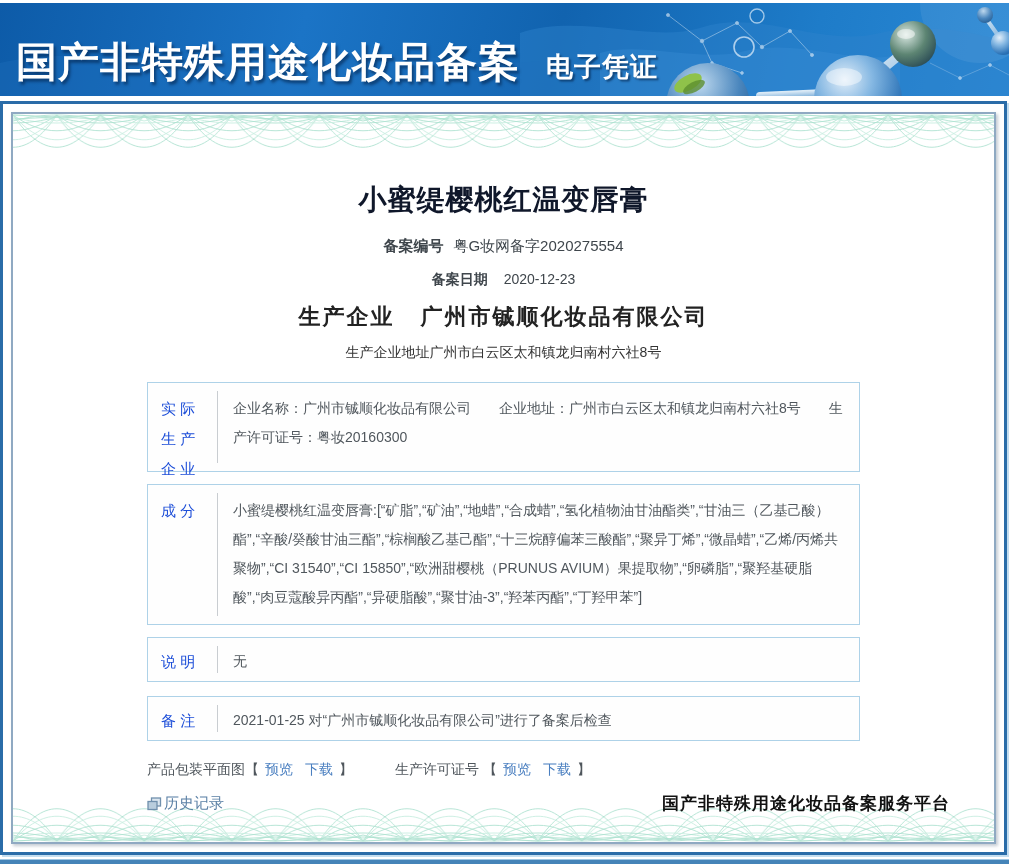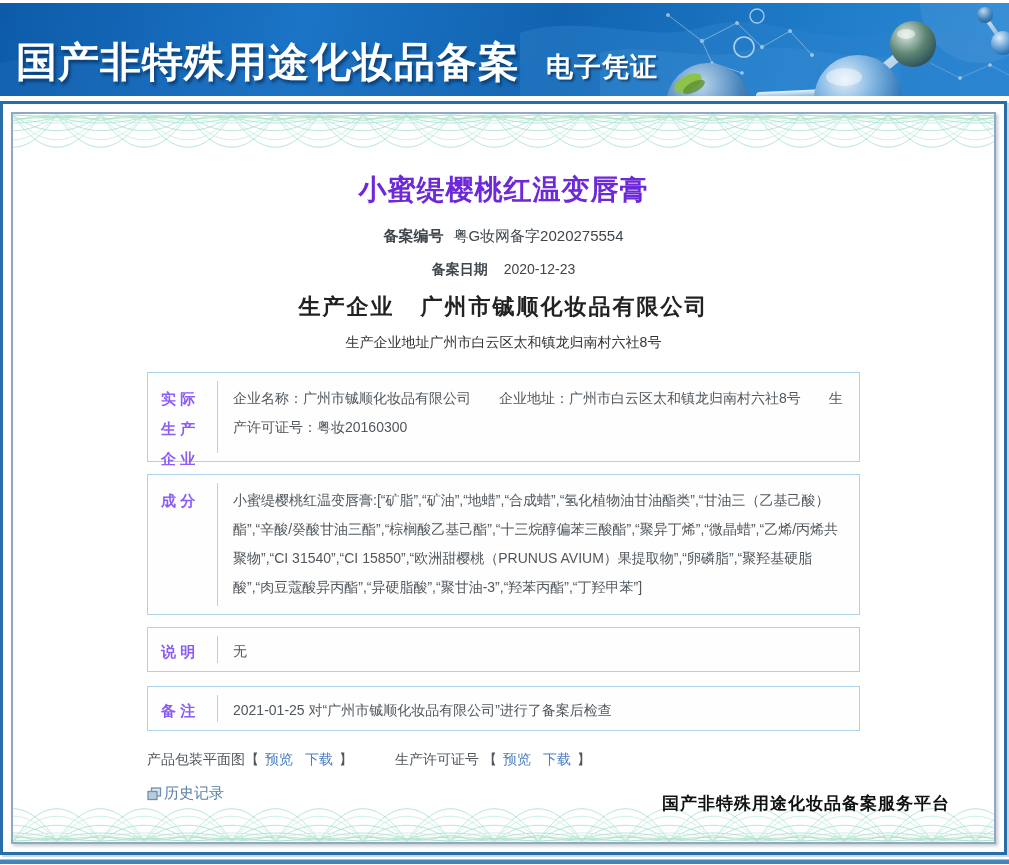--- a/index.html
+++ b/index.html
@@ -19,34 +19,34 @@
   .page-frame{margin:5px 2px 0 0;border:3px solid #2a6ca8;background:#fff;padding:8px;
     box-shadow:2px 2px 0 #c3ddef;}
   .cert-box{position:relative;border:2px solid #8fa9c2;height:728px;background:#fff;overflow:hidden;
     box-shadow:2px 2px 3px rgba(90,110,130,.35);}
   .wave{position:absolute;left:0;width:100%;height:46px;z-index:0;}
   .wave.top{top:0;transform:scaleY(-1);}
   .wave.bottom{bottom:0;}
 
   
   .cert-content{position:relative;z-index:1;padding:52px 0 0 134px;width:713px;}
-  .product-name{margin:5px 0 0;text-align:center;font-size:28px;font-weight:bold;color:#6d28d9;letter-spacing:1px;}
+  .product-name{margin:15px 0 0;text-align:center;font-size:28px;font-weight:bold;color:#0f172a;letter-spacing:1px;}
   .c-line{text-align:center;color:#3f464c;}
   .line-recno{margin-top:18px;font-size:15px;}
   .line-recno .lbl{font-weight:bold;margin-right:10px;}
   .line-date{margin-top:15px;font-size:14px;}
   .line-date .lbl{font-weight:bold;margin-right:16px;}
   .line-maker{margin-top:13px;font-family:"Liberation Serif","DejaVu Serif",serif;font-size:22px;font-weight:bold;color:#222;letter-spacing:2px;}
   .line-maker .lbl{margin-right:26px;}
   .line-addr{margin-top:12px;font-size:14px;color:#333;}
   .line-addr .lbl{}
 
   
   .info-row{display:flex;border:1px solid #aed2e8;background:#fefefe;margin-top:12px;}
-  .row-label{flex:0 0 56px;padding:11px 0 0 13px;font-size:15px;font-weight:bold;color:#8b5cf6;
+  .row-label{flex:0 0 56px;padding:11px 0 0 13px;font-size:15px;font-weight:normal;color:#1d4ed8;
     line-height:30px;white-space:pre-line;}
   .row-content{flex:1;border-left:1px solid #c9cdd1;margin:8px 0;padding:3px 14px 3px 15px;
     font-size:14px;color:#50575d;line-height:29px;word-break:break-all;}
   .row-h1{height:88px;margin-top:20px;}
   .row-h2{height:139px;}
   .row-h3{height:43px;}
   .row-h4{height:43px;margin-top:14px;}
   .row-h3 .row-label,.row-h4 .row-label{padding-top:9px;}
   .row-h3 .row-content,.row-h4 .row-content{padding-top:1px;}
 

